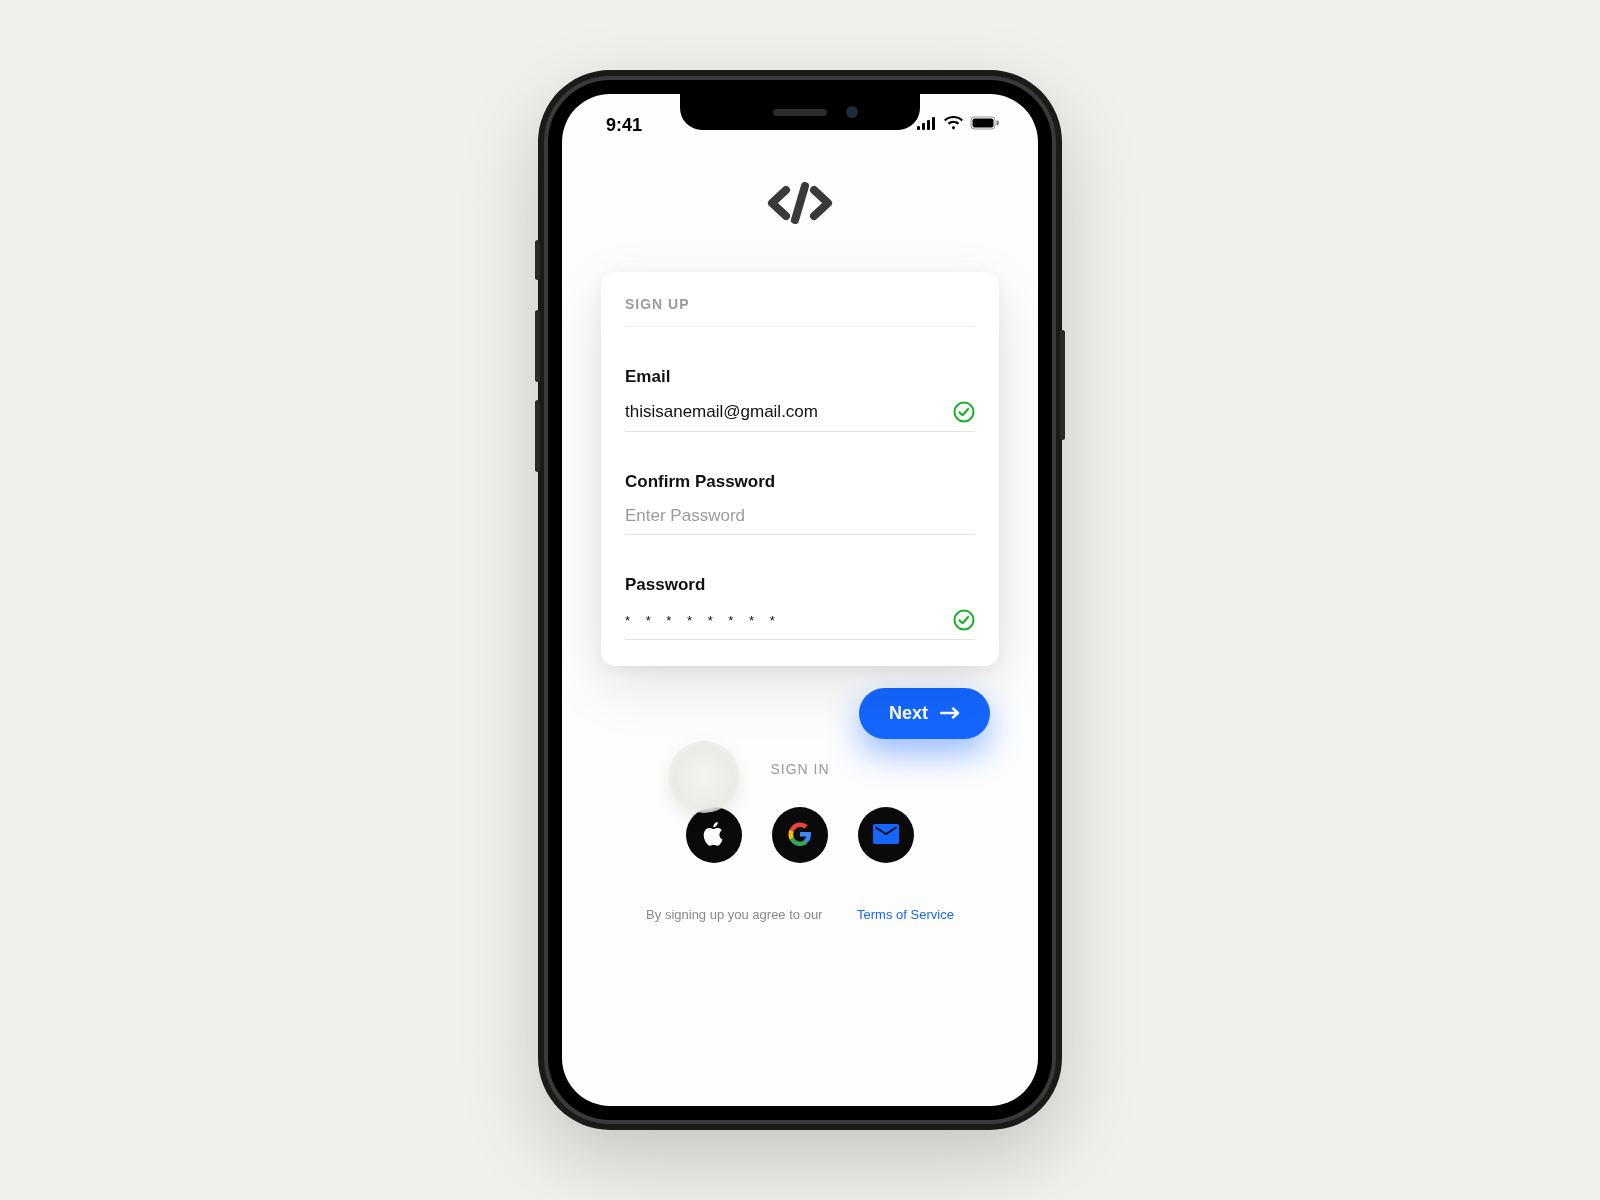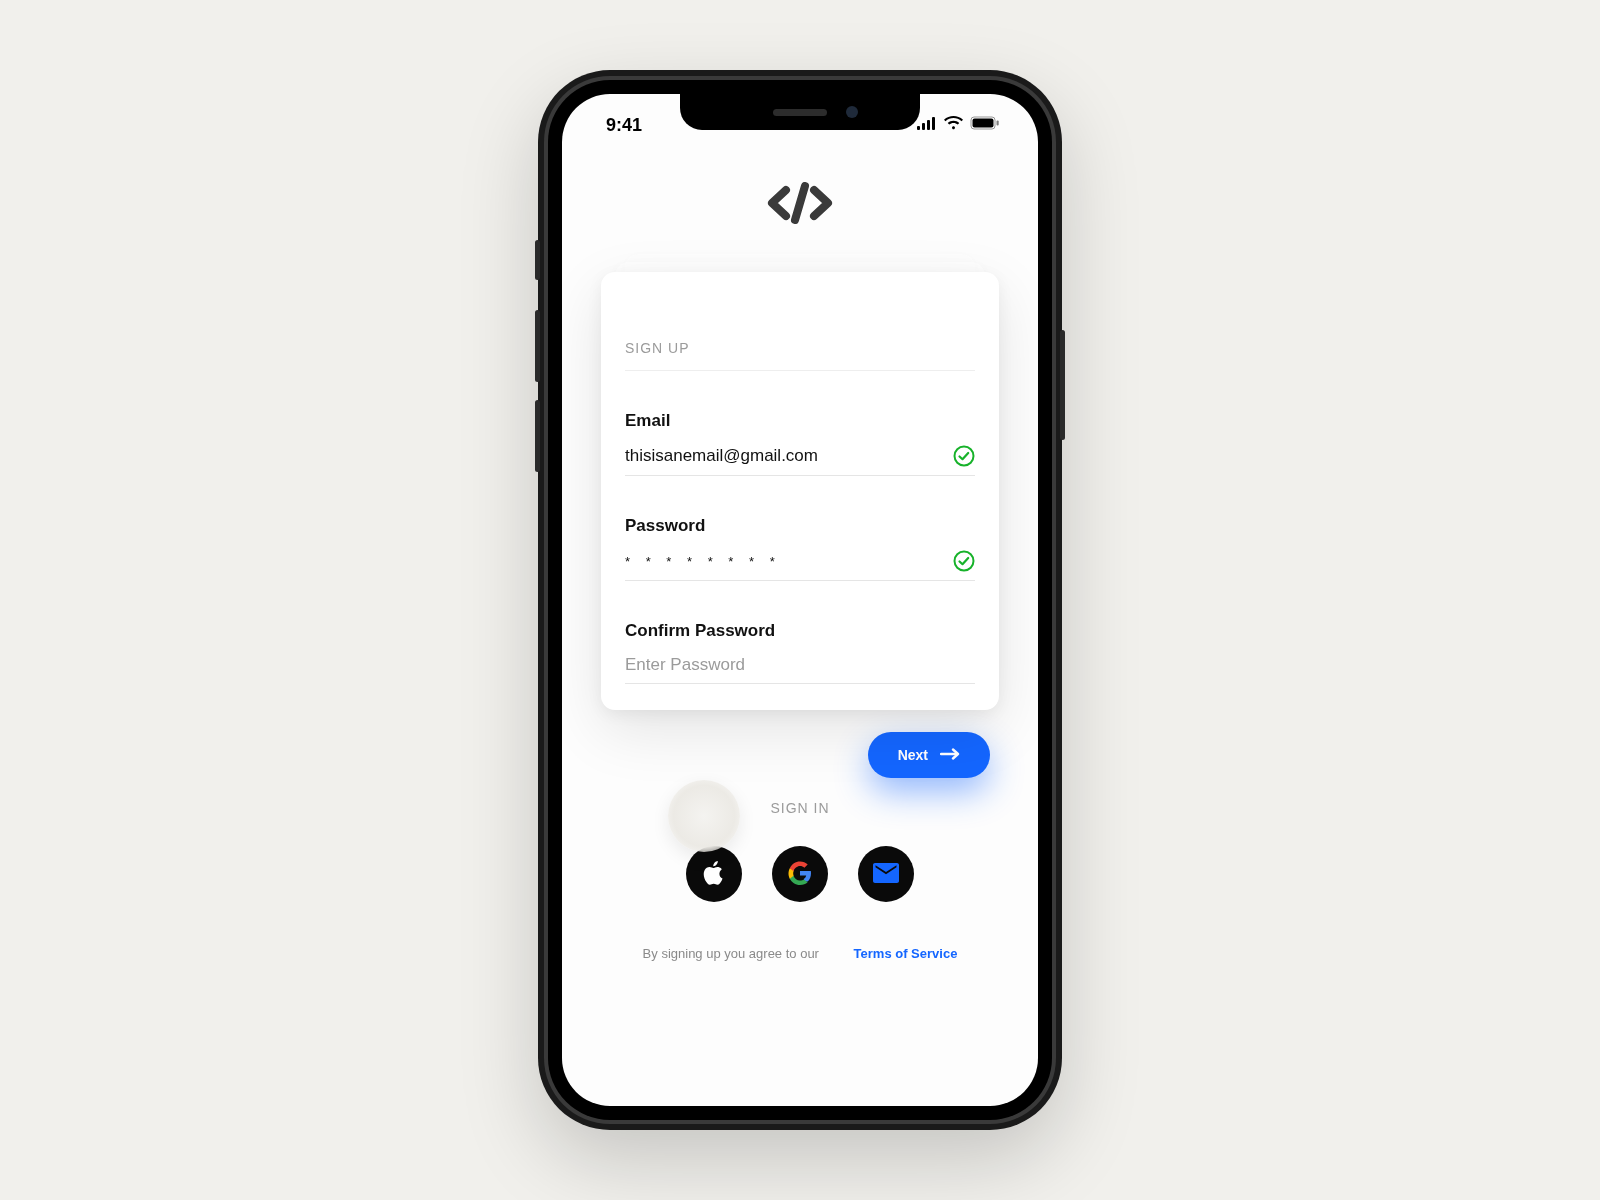--- a/index.html
+++ b/index.html
@@ -140,24 +140,23 @@
     position: relative;
     background: #fff;
     border-radius: 14px;
     box-shadow: 0 20px 60px rgba(0,0,0,0.10), 0 4px 16px rgba(0,0,0,0.06);
     padding: 24px 24px 26px;
   }
   .card-title {
     font-size: 14px;
     letter-spacing: 1px;
     color: #9b9b9b;
-    font-weight: 400;
+    font-weight: 700;
     padding-bottom: 14px;
     border-bottom: 1px solid #eee;
-    margin-top: 44px;
   }
   .field { margin-top: 40px; }
   .field-label {
     font-size: 17px;
     font-weight: 700;
     color: #111;
     margin-bottom: 14px;
   }
   .field-row {
     display: flex;
@@ -184,21 +183,21 @@
   }
   .next-btn {
     margin-top: 22px;
     align-self: flex-end;
     margin-right: 48px;
     background: #1466ff;
     color: #fff;
     border: none;
     border-radius: 999px;
     padding: 15px 30px;
-    font-size: 14px;
+    font-size: 18px;
     font-weight: 700;
     display: flex;
     align-items: flex-end;
     gap: 12px;
     cursor: pointer;
     box-shadow: 0 14px 34px rgba(20,102,255,0.45);
   }
   .signin-section {
     margin-top: 22px;
     display: flex;
@@ -240,21 +239,21 @@
     cursor: pointer;
   }
   .social-black { background: #0a0a0a; }
   .tos {
     margin-top: 44px;
     font-size: 13px;
     color: #8a8a8a;
   }
   .tos-link {
     color: #1466ff;
-    font-weight: 700;
+    font-weight: 400;
     text-decoration: none;
     margin-left: 31px;
   }
 </style>
 </head>
 <body>
 
 <div class="phone-outer">
   <div class="side-button sb-left1"></div>
   <div class="side-button sb-left2"></div>
@@ -316,36 +315,36 @@
                 <span class="check-icon">
                   <svg width="22" height="22" viewBox="0 0 22 22">
                         <circle cx="11" cy="11" r="9.5" fill="none" stroke="#17b22a" stroke-width="2"></circle>
                         <path d="M6.5 11.5 L9.5 14.2 L15.2 8" fill="none" stroke="#17b22a" stroke-width="2.2" stroke-linecap="round" stroke-linejoin="round"></path>
                       </svg>
                 </span>
               </div>
             </div>
 
             <div class="field">
+              <div class="field-label">Confirm Password</div>
+              <div class="field-row">
+                <input class="field-input" type="text" placeholder="Enter Password" style="">
+              </div>
+            </div>
+
+            <div class="field">
               <div class="field-label">Password</div>
               <div class="field-row">
                 <input class="field-input pwd" type="text" value="* * * * * * * *" style="">
                 <span class="check-icon">
                   <svg width="22" height="22" viewBox="0 0 22 22">
                         <circle cx="11" cy="11" r="9.5" fill="none" stroke="#17b22a" stroke-width="2"></circle>
                         <path d="M6.5 11.5 L9.5 14.2 L15.2 8" fill="none" stroke="#17b22a" stroke-width="2.2" stroke-linecap="round" stroke-linejoin="round"></path>
                       </svg>
                 </span>
-              </div>
-            </div>
-
-            <div class="field">
-              <div class="field-label">Confirm Password</div>
-              <div class="field-row">
-                <input class="field-input" type="text" placeholder="Enter Password" style="">
               </div>
             </div>
           </div>
         </div>
 
         <button class="next-btn">
           <span>Next</span>
           <span>
             <svg width="20" height="12" viewBox="0 0 20 12">
                   <line x1="1" y1="6" x2="16" y2="6" stroke="#fff" stroke-width="2.4" stroke-linecap="round"></line>

